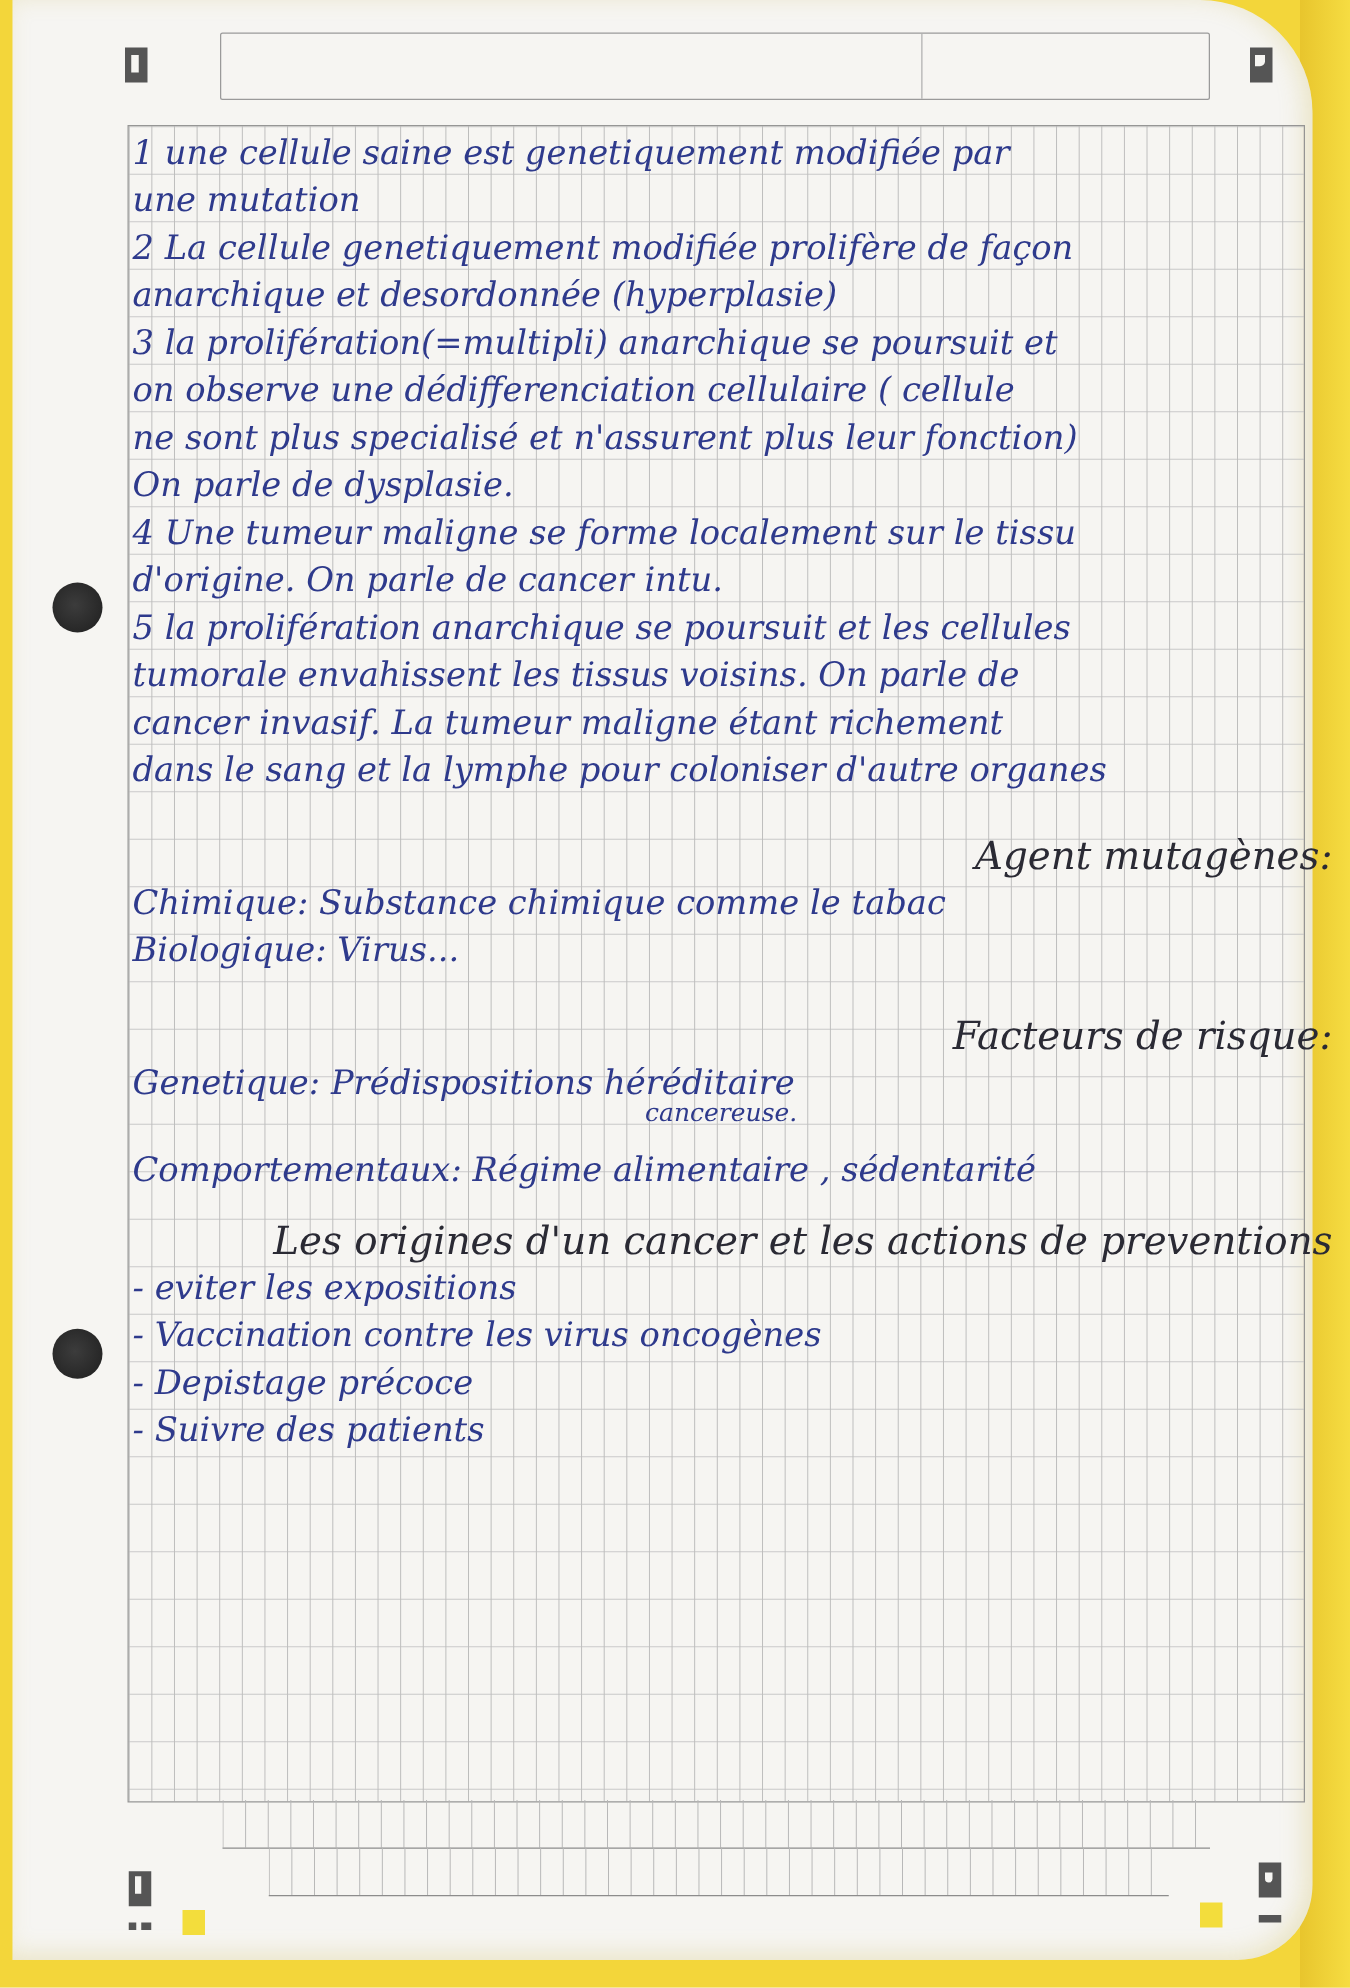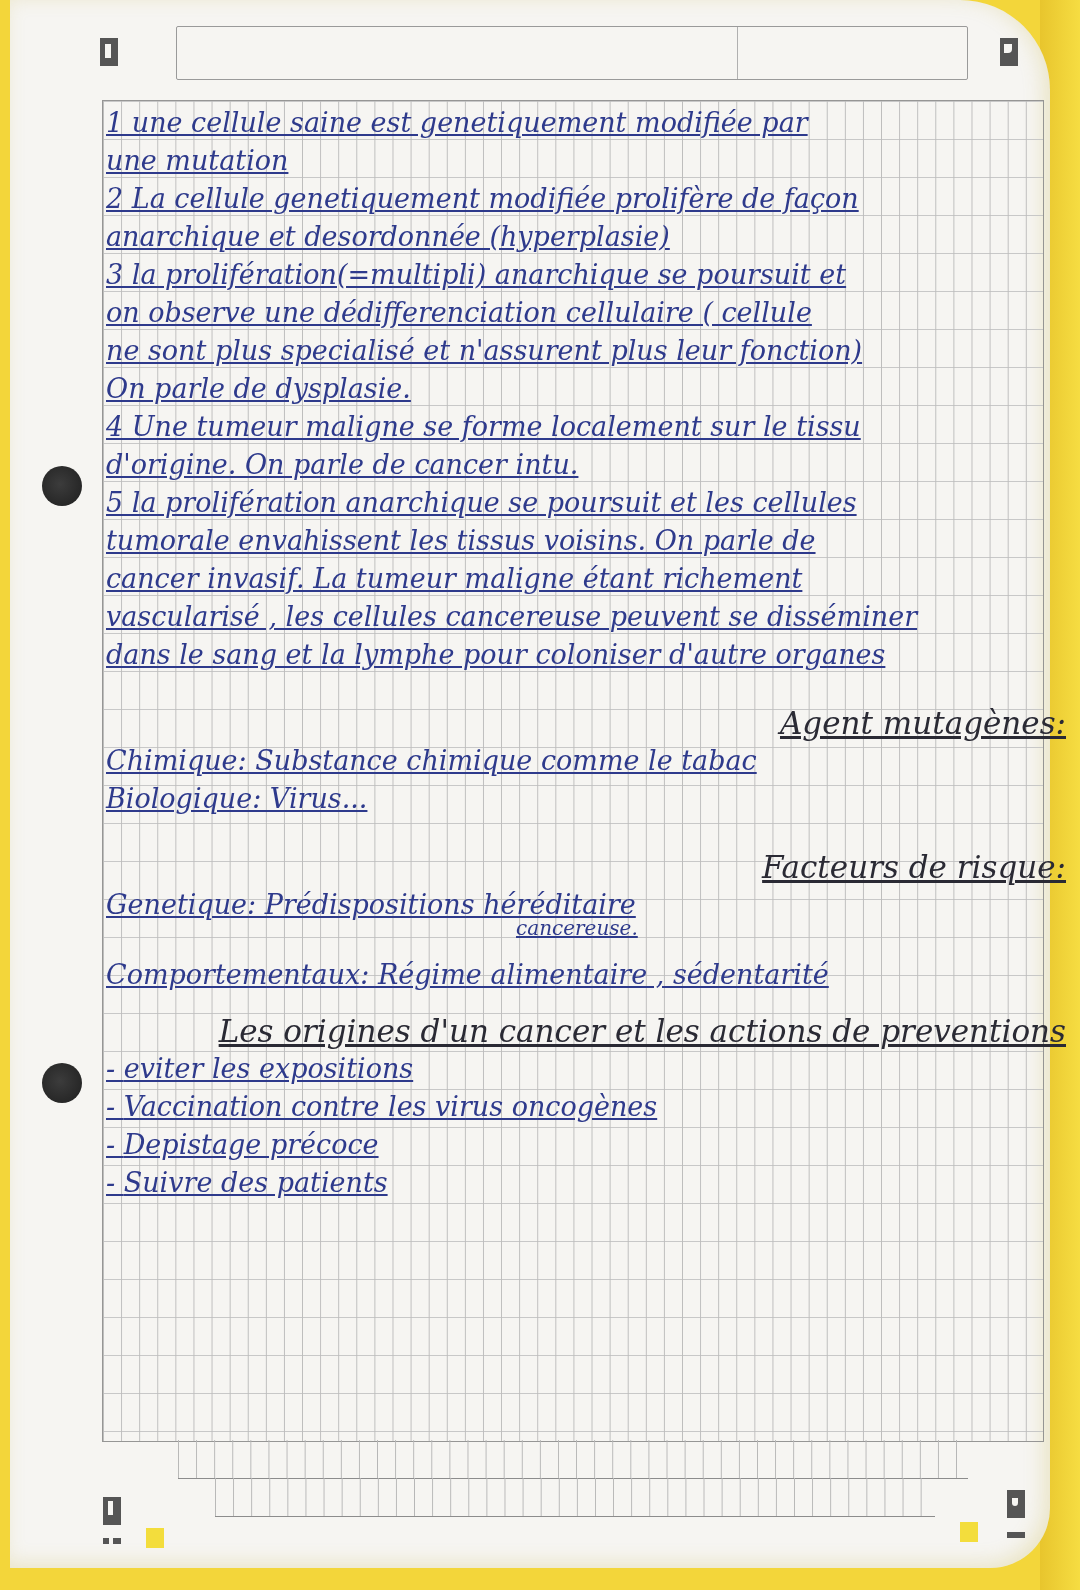--- a/index.html
+++ b/index.html
@@ -69,21 +69,21 @@
   .hole-2 { left: 42px; top: 1063px; }
 
   .notes {
     position: absolute; left: 106px; top: 104px; width: 960px;
     font-family: "DejaVu Serif", serif;
     font-style: italic;
     color: #2e3a8c;
     font-size: 27px;
     line-height: 38px;
   }
-  .notes .line { white-space: nowrap; height: 38px; text-decoration: underline; }
+  .notes .line { white-space: nowrap; height: 38px; }
   .notes .heading { color: #2a2a34; font-size: 31px; text-align: right; }
   .notes .indent-center { padding-left: 410px; font-size: 20px; height: 20px; line-height: 20px; margin-top: -6px; }
   .notes .gap { height: 30px; }
   .notes .gap-sm { height: 18px; }
   .notes .item::before { content: "- "; color: #2e3a8c; }
 </style>
 </head>
 <body>
 
 <div class="yellow-edge-right"></div>
@@ -118,21 +118,20 @@
     <div class="line">anarchique et desordonnée (hyperplasie)</div>
     <div class="line">3 la prolifération(=multipli) anarchique se poursuit et</div>
     <div class="line">on observe une dédifferenciation cellulaire ( cellule</div>
     <div class="line">ne sont plus specialisé et n'assurent plus leur fonction)</div>
     <div class="line">On parle de dysplasie.</div>
     <div class="line">4 Une tumeur maligne se forme localement sur le tissu</div>
     <div class="line">d'origine. On parle de cancer intu.</div>
     <div class="line">5 la prolifération anarchique se poursuit et les cellules</div>
     <div class="line">tumorale envahissent les tissus voisins. On parle de</div>
     <div class="line">cancer invasif. La tumeur maligne étant richement</div>
-    <div class="line">vascularisé , les cellules cancereuse peuvent se disséminer</div>
     <div class="line">dans le sang et la lymphe pour coloniser d'autre organes</div>
   </section>
 
   <div class="gap"></div>
 
   <section>
     <div class="line heading">Agent mutagènes:</div>
     <div class="line">Chimique: Substance chimique comme le tabac</div>
     <div class="line">Biologique: Virus...</div>
   </section>

